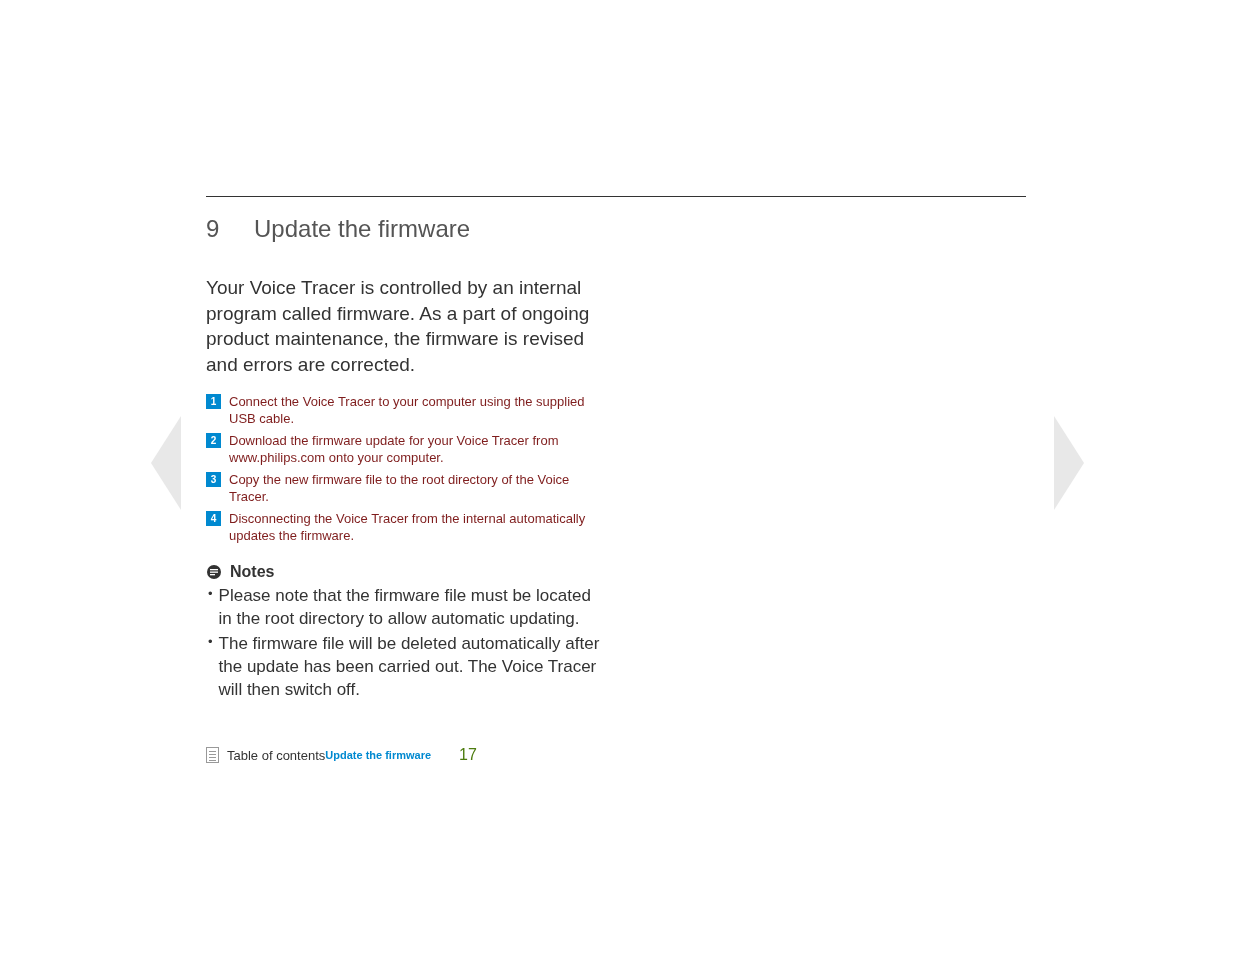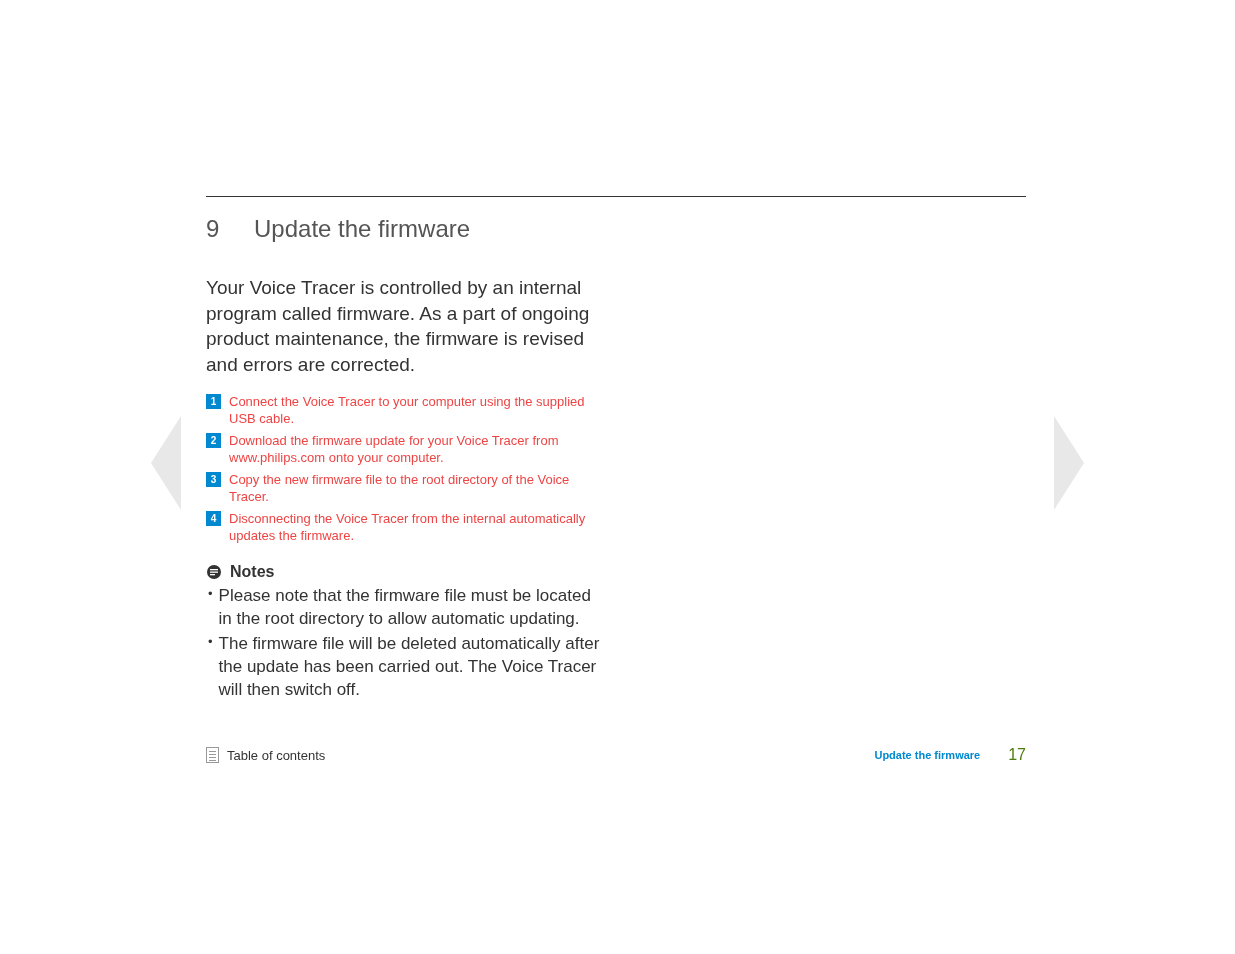--- a/index.html
+++ b/index.html
@@ -69,21 +69,21 @@
       color: #fff;
       font-size: 10px;
       font-weight: bold;
       margin-right: 8px;
       margin-top: 1px;
       flex-shrink: 0;
     }
     .numbered-text {
       font-size: 13px;
       line-height: 1.35;
-      color: #ef4444;
+      color: #7f1d1d;
     }
     .notes-header {
       display: flex;
       align-items: center;
       margin-bottom: 4px;
     }
     .notes-icon {
       width: 16px;
       height: 16px;
       margin-right: 8px;
@@ -111,21 +111,20 @@
       font-size: 17px;
       line-height: 1.35;
       color: #333;
     }
     .footer {
       position: absolute;
       bottom: 190px;
       left: 206px;
       width: 820px;
       display: flex;
-      justify-content: space-between;
       align-items: center;
     }
     .toc-link {
       display: flex;
       align-items: center;
       font-size: 13px;
       color: #333;
     }
     .toc-icon {
       width: 13px;

